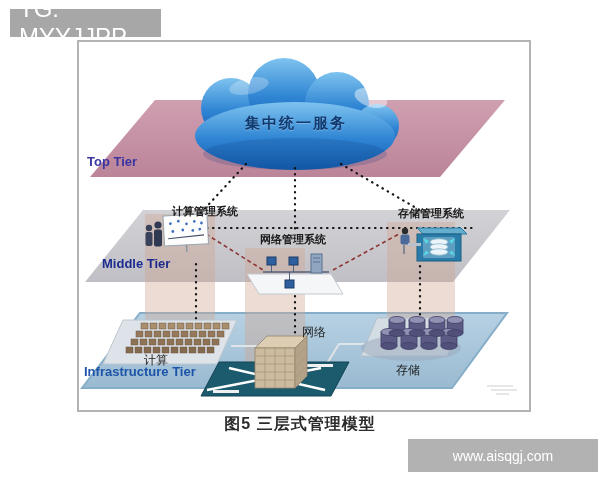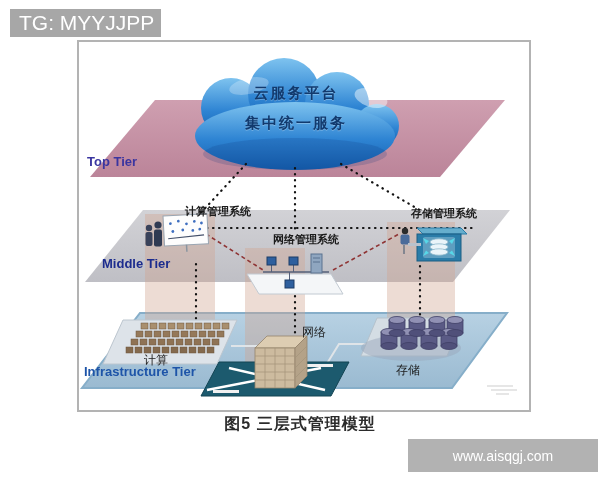--- a/index.html
+++ b/index.html
@@ -1,29 +1,29 @@
 <!DOCTYPE html>
 <html><head>
 <meta charset="utf-8">
 <style>
   html,body{margin:0;padding:0;background:#fff;}
   .canvas{position:relative;width:600px;height:480px;background:#fff;overflow:hidden;
           font-family:"Liberation Sans","DejaVu Sans",sans-serif;}
   .badge{position:absolute;color:#fff;background:#a9a9a9;display:flex;align-items:center;}
-  .badge.tl{left:10px;top:9px;width:142px;height:28px;font-size:21px;padding-left:9px;background:#a7a7a7;}
+  .badge.tl{left:10px;top:9px;width:142px;height:28px;font-size:24px;padding-left:9px;background:#a7a7a7;}
   .badge.br{left:408px;top:439px;width:190px;height:33px;font-size:14px;justify-content:center;background:#b2b2b2;}
   .frame{position:absolute;left:77px;top:40px;width:450px;height:368px;border:2px solid #b3b3b3;background:#fff;}
   .frame svg{position:absolute;left:0;top:0;width:100%;height:100%;}
   .txt{position:absolute;color:#222;}
   .cloud-line{left:117px;width:200px;text-align:center;font-weight:bold;font-size:15px;color:#123a6e;letter-spacing:2px;text-shadow:0 1px 0 rgba(255,255,255,.25);}
   .tier-lbl{font-weight:bold;font-size:13px;}
   .tier-top{left:8px;top:112px;color:#3a35a0;}
   .tier-mid{left:23px;top:214px;color:#1c2c8e;}
   .tier-infra{left:5px;top:322px;color:#1d54a8;}
-  .sys-lbl{width:92px;text-align:center;font-size:11px;font-weight:bold;color:#1b1b1b;}
+  .sys-lbl{width:92px;text-align:left;font-size:11px;font-weight:bold;color:#1b1b1b;}
   .infra-lbl{width:50px;text-align:center;font-size:12px;font-weight:normal;color:#1b1b1b;}
   .caption{position:absolute;left:0;top:414px;width:600px;text-align:center;font-size:16px;color:#2b2b2b;font-weight:bold;letter-spacing:1px;}
 </style>
 </head>
 <body>
 
 <div class="canvas">
 
   <div class="badge tl">TG: MYYJJPP</div>
 
@@ -265,21 +265,20 @@
         </g>
       </g>
 
       <g stroke="#cdcdcd" stroke-width="1">
         <line x1="408" y1="344" x2="434" y2="344"></line>
         <line x1="412" y1="348" x2="438" y2="348"></line>
         <line x1="417" y1="352" x2="430" y2="352"></line>
       </g>
     </svg>
 
-    <div class="txt cloud-line" style="top:42px;">云服务平台</div>
     <div class="txt cloud-line" style="top:72px;">集中统一服务</div>
 
     <div class="txt tier-lbl tier-top">Top Tier</div>
     <div class="txt tier-lbl tier-mid">Middle Tier</div>
     <div class="txt tier-lbl tier-infra">Infrastructure Tier</div>
 
     <div class="txt sys-lbl" style="left:93px;top:162px;">计算管理系统</div>
     <div class="txt sys-lbl" style="left:181px;top:190px;">网络管理系统</div>
     <div class="txt sys-lbl" style="left:319px;top:164px;">存储管理系统</div>
 

